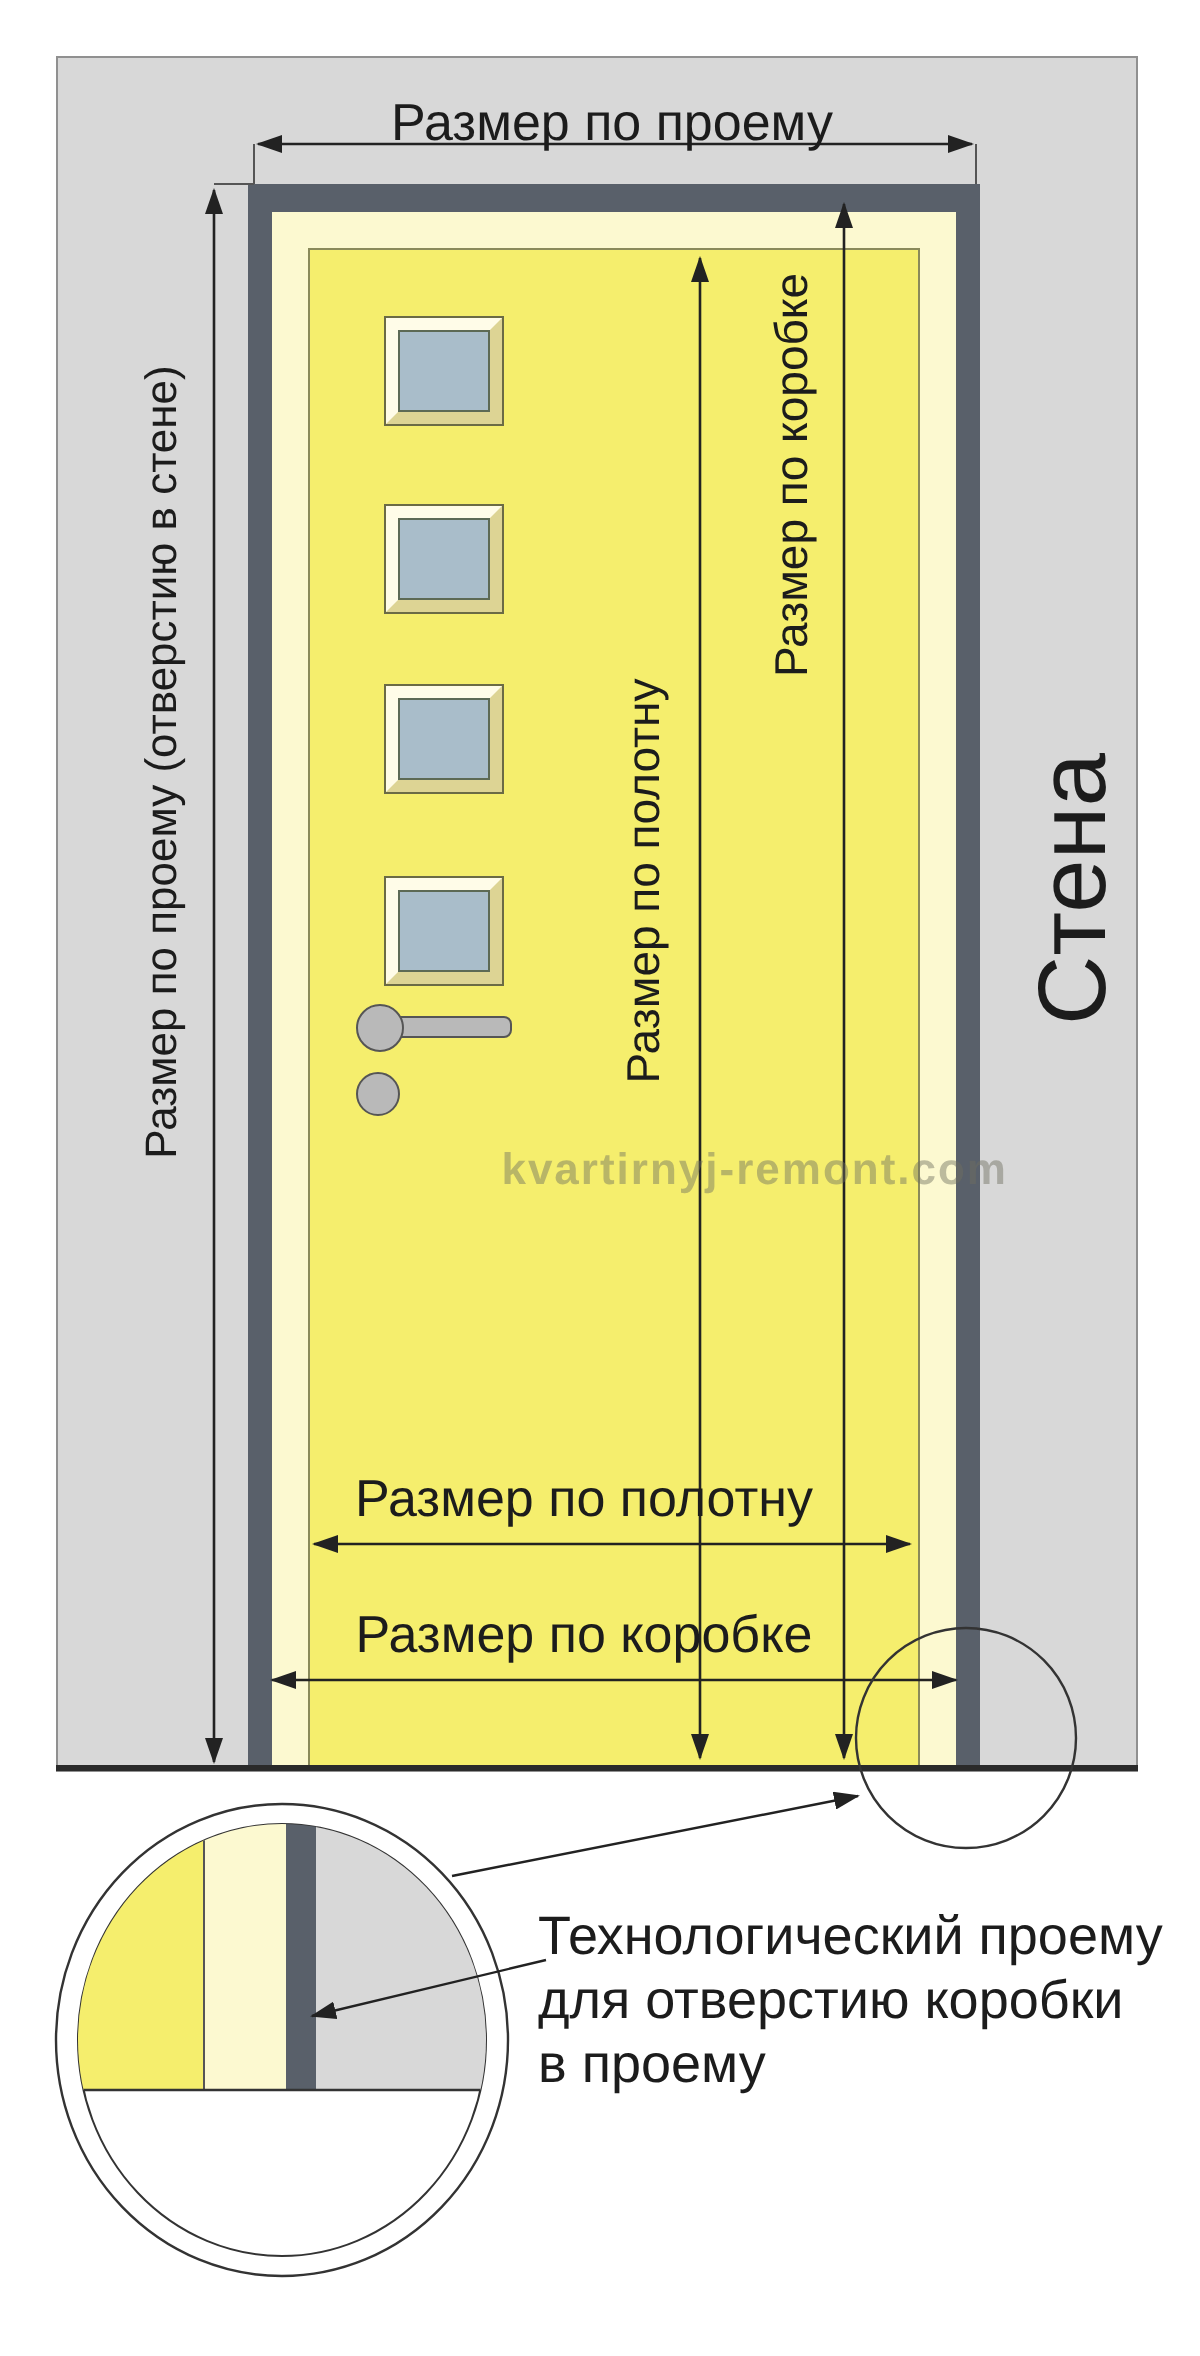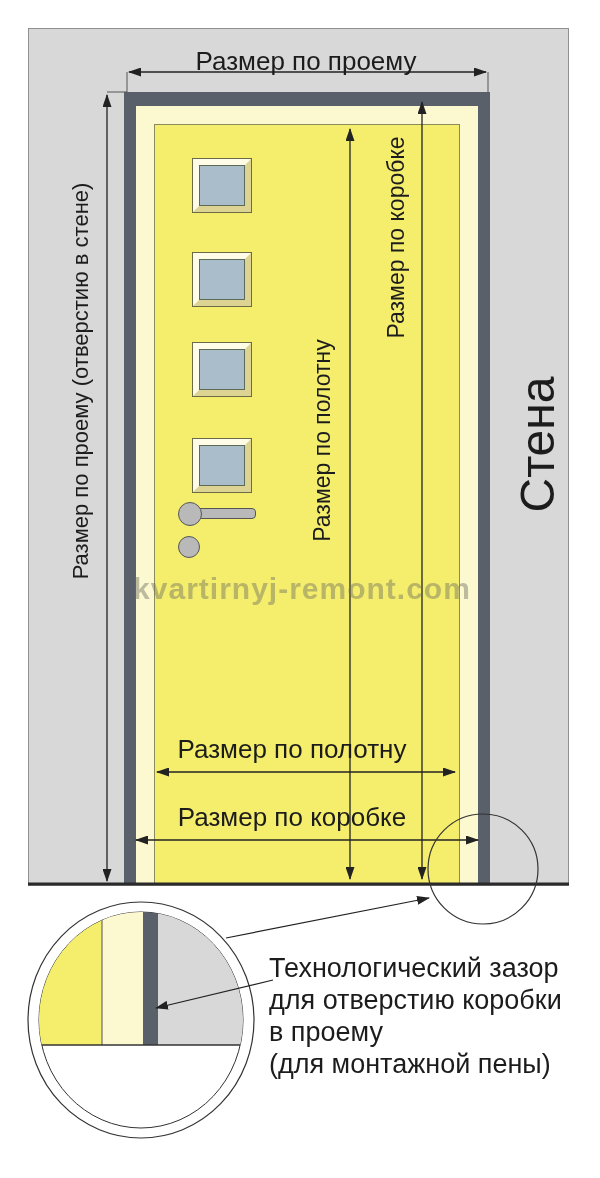--- a/index.html
+++ b/index.html
@@ -31,22 +31,22 @@
   
   .lbl { position:absolute; white-space:nowrap; text-align:center; }
   .title-top    { left:146px; top:46px;  width:320px; font-size:26px;text-align:center; }
   .vlabel       { transform:rotate(-90deg); }
   .opening-h    { left:-139px; top:368px; width:440px; font-size:22px; }
   .frame-h      { left:266px;  top:224px; width:260px; font-size:23px; }
   .leaf-h       { left:192px;  top:427px; width:260px; font-size:23px; }
   .wall-lbl     { left:437px;  top:417px; width:200px; font-size:48px; }
   .leaf-w       { left:142px;  top:734px; width:300px; font-size:26px; }
   .frame-w      { left:142px;  top:802px; width:300px; font-size:26px; }
-  .watermark    { left:100px;  top:572px; width:404px; font-size:30px; font-weight:bold;
-                  letter-spacing:1px; color:rgba(110,110,95,0.45); }
+  .watermark    { left:100px;  top:572px; width:404px; font-size:22px; font-weight:bold;
+                  letter-spacing:1px; color:rgba(110,110,95,0.45);text-align:right; }
   .callout      { position:absolute; left:269px; top:952px; font-size:27px; line-height:32px;
                   text-align:left; white-space:nowrap; }
 </style>
 </head>
 <body>
 
 <div class="stage">
 
   <div class="abs wall" style="background: rgb(216, 216, 216);"></div>
   <div class="abs frame" style="background: rgb(89, 96, 106);"></div>
@@ -128,19 +128,18 @@
   <div class="lbl title-top">Размер по проему</div>
   <div class="lbl vlabel opening-h">Размер по проему (отверстию в стене)</div>
   <div class="lbl vlabel frame-h">Размер по коробке</div>
   <div class="lbl vlabel leaf-h">Размер по полотну</div>
   <div class="lbl vlabel wall-lbl">Стена</div>
   <div class="lbl leaf-w">Размер по полотну</div>
   <div class="lbl frame-w">Размер по коробке</div>
   <div class="lbl watermark">kvartirnyj-remont.com</div>
 
   <div class="callout">
-    <div>Технологический зазор</div>
+    <div>Технологический проему</div>
     <div>для отверстию коробки</div>
     <div>в проему</div>
-    <div>(для монтажной пены)</div>
   </div>
 
 </div>
 
 </body></html>

